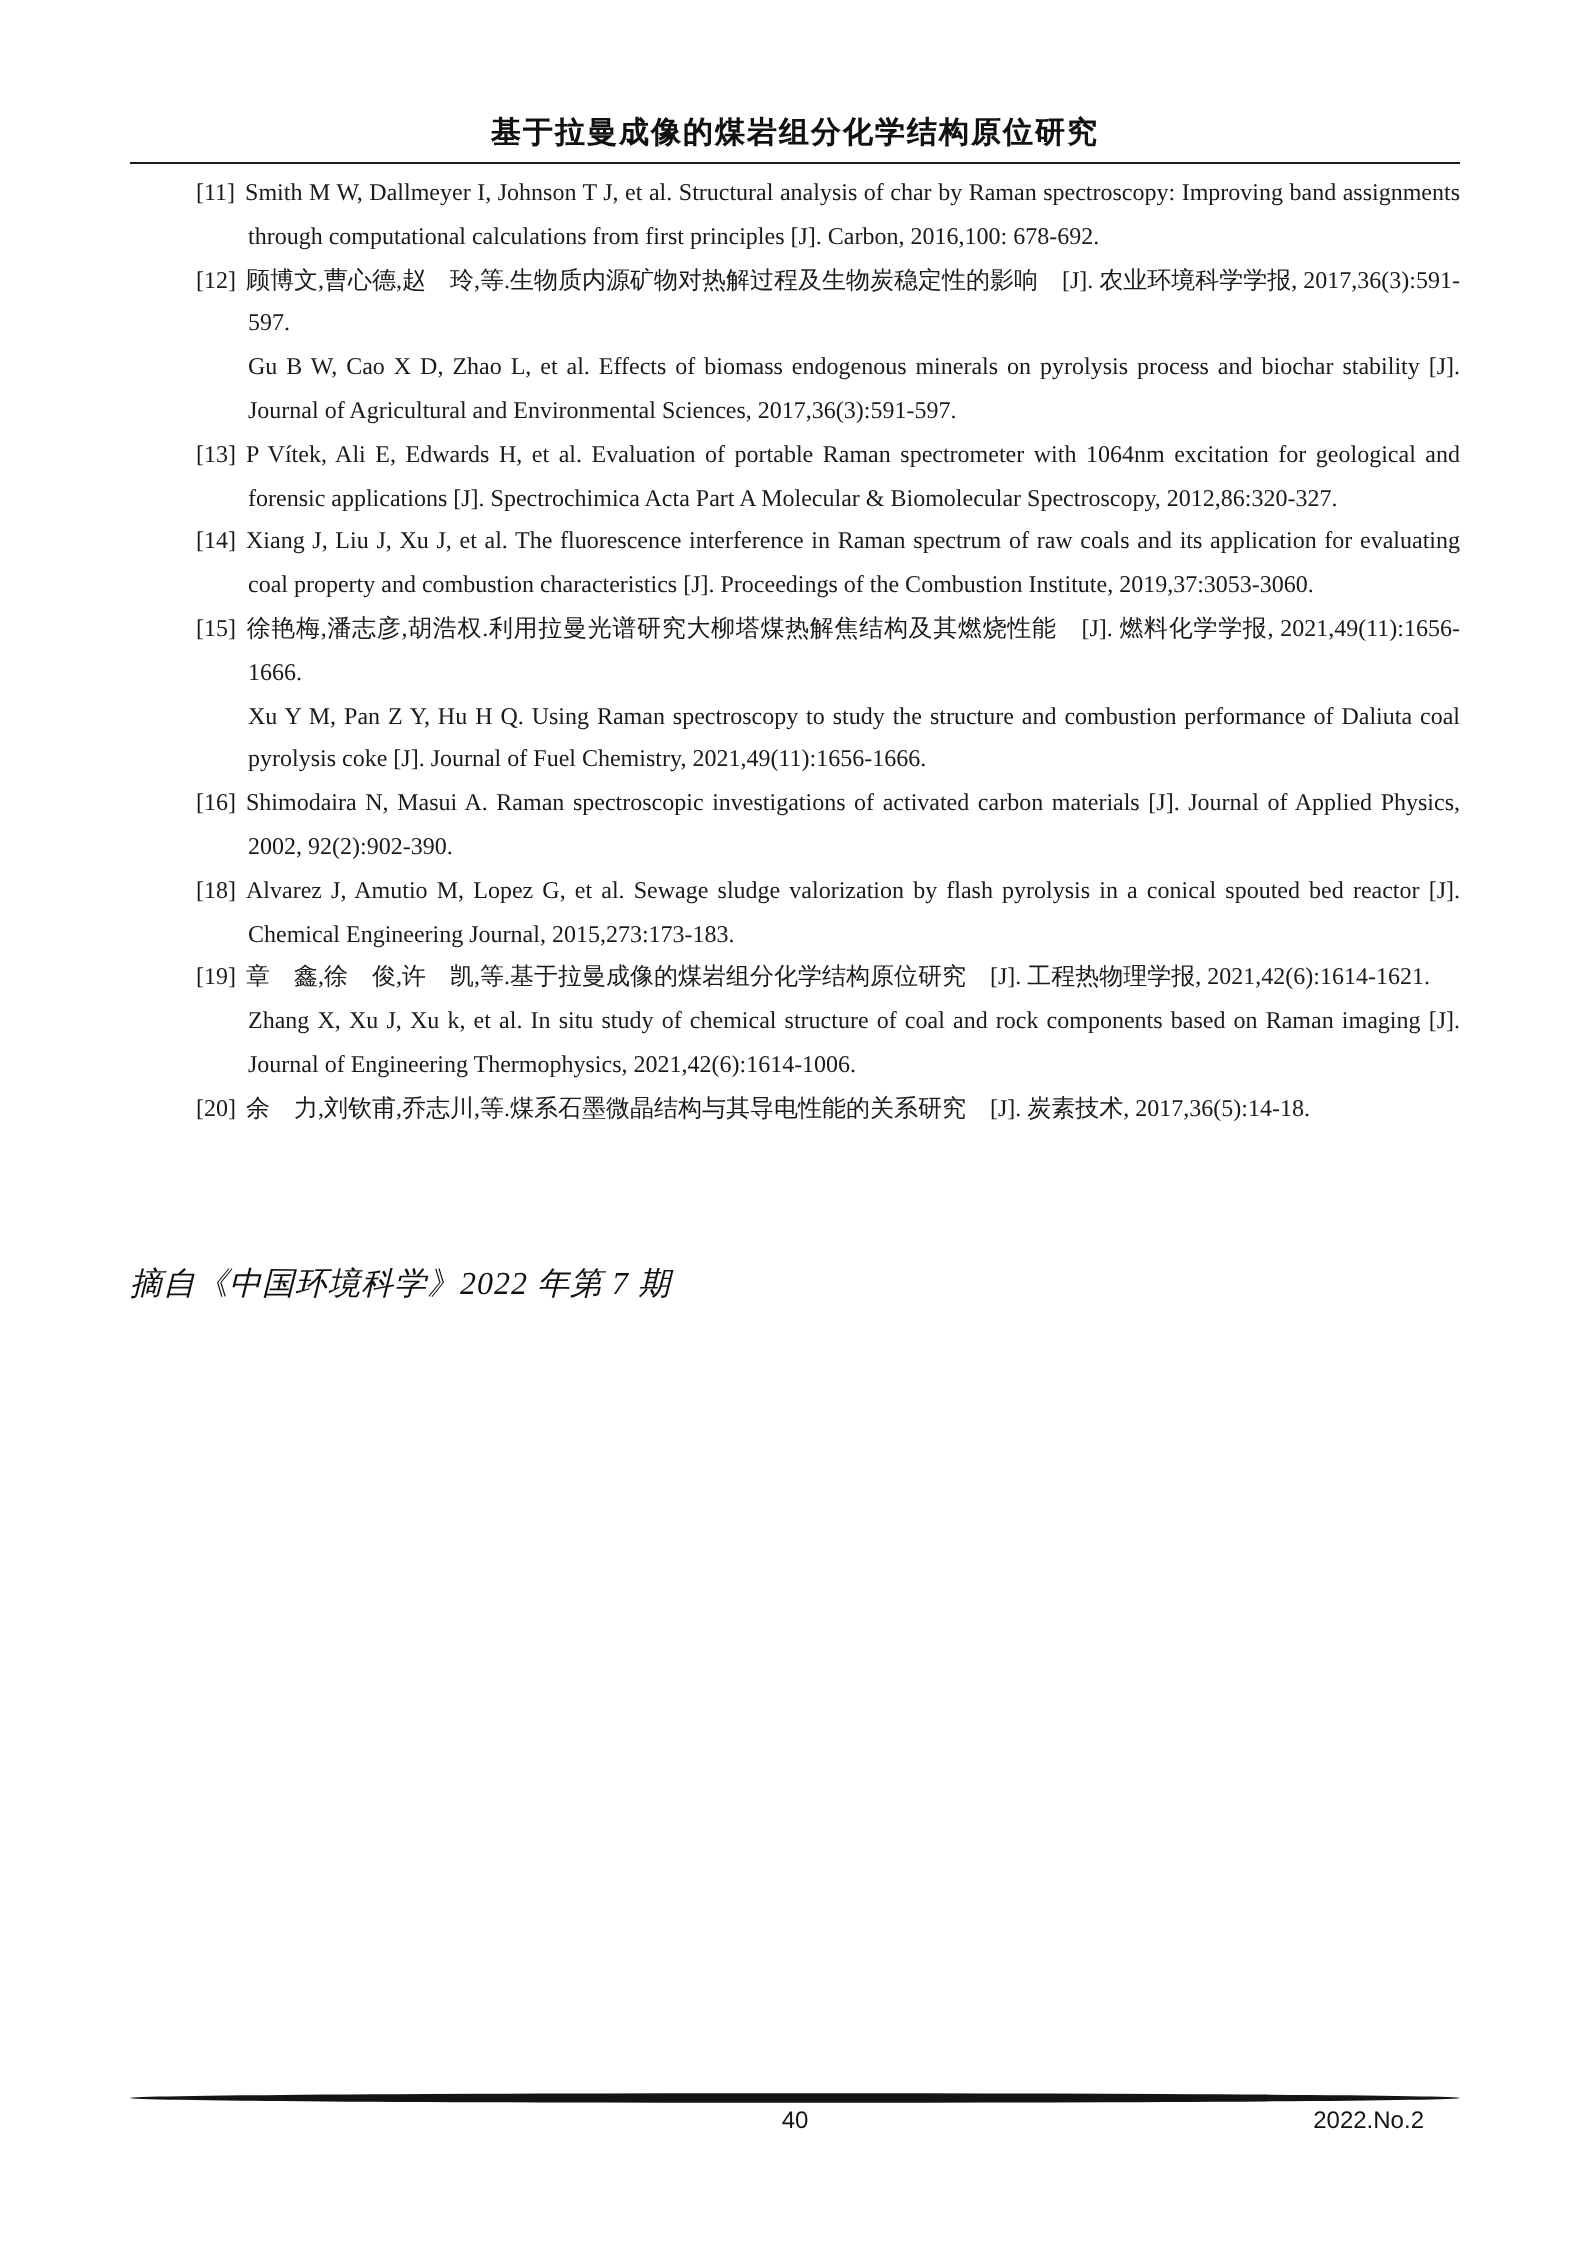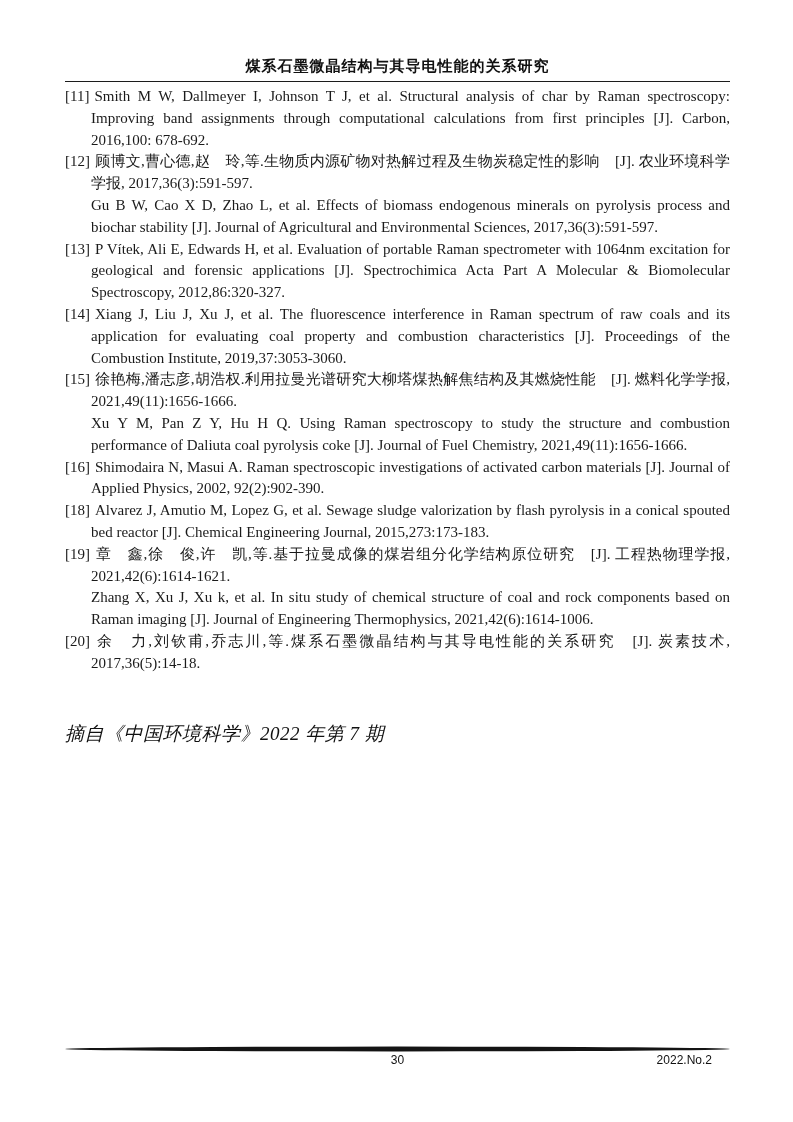--- a/index.html
+++ b/index.html
@@ -30,40 +30,41 @@
     letter-spacing: 1px;
     font-weight: 600;
     color: #111;
   }
   .header-rule {
     margin-top: 5px;
     border-top: 1.6px solid #1c1c1c;
   }
   .ref-list {
     margin-top: 4px;
-    font-size: 15px;
+    font-size: 12px;
     line-height: 21.8px;
     text-align: justify;
+    margin-left: 33px;
   }
   .ref-main {
     padding-left: 26px;
     text-indent: -26px;
     text-align: justify;
   }
   .ref-id {
     margin-right: 5px;
   }
   .ref-trans {
     padding-left: 26px;
     text-align: justify;
   }
   .source-note {
-    margin-top: 46px;
+    margin-top: 66px;
     font-style: italic;
-    font-size: 19px;
+    font-size: 16px;
     letter-spacing: 0.5px;
     color: #111;
   }
   .footer {
     position: absolute;
     left: 65px;
     right: 63px;
     top: 1046px;
   }
   .footer-rule-svg {
@@ -90,21 +91,21 @@
     right: 18px;
     top: 0;
   }
 </style>
 </head>
 <body>
 
 <div class="page">
   <div class="content">
 
-    <div class="header-title">煤系石墨微晶结构与其导电性能的关系研究</div>
+    <div class="header-title">基于拉曼成像的煤岩组分化学结构原位研究</div>
 
     <div class="header-rule"></div>
 
     <div class="ref-list">
   <div class="ref">
     <div class="ref-main"><span class="ref-id">[11]</span><span class="ref-text">Smith M W, Dallmeyer I, Johnson T J, et al. Structural analysis of char by Raman spectroscopy: Improving band assignments through computational calculations from first principles [J]. Carbon, 2016,100: 678-692.</span></div>
 
   </div>
 
   <div class="ref">
@@ -149,17 +150,17 @@
 </div>
 
     <div class="source-note">摘自《中国环境科学》2022 年第 7 期</div>
   </div>
 
   <div class="footer">
     <svg class="footer-rule-svg" viewBox="0 0 665 6" preserveAspectRatio="none">
       <ellipse cx="332.5" cy="3" rx="332.5" ry="2.4" fill="#141414"></ellipse>
     </svg>
     <div class="footer-row">
-      <span class="footer-page">30</span>
+      <span class="footer-page">40</span>
       <span class="footer-issue">2022.No.2</span>
     </div>
   </div>
 </div>
 
 </body></html>

